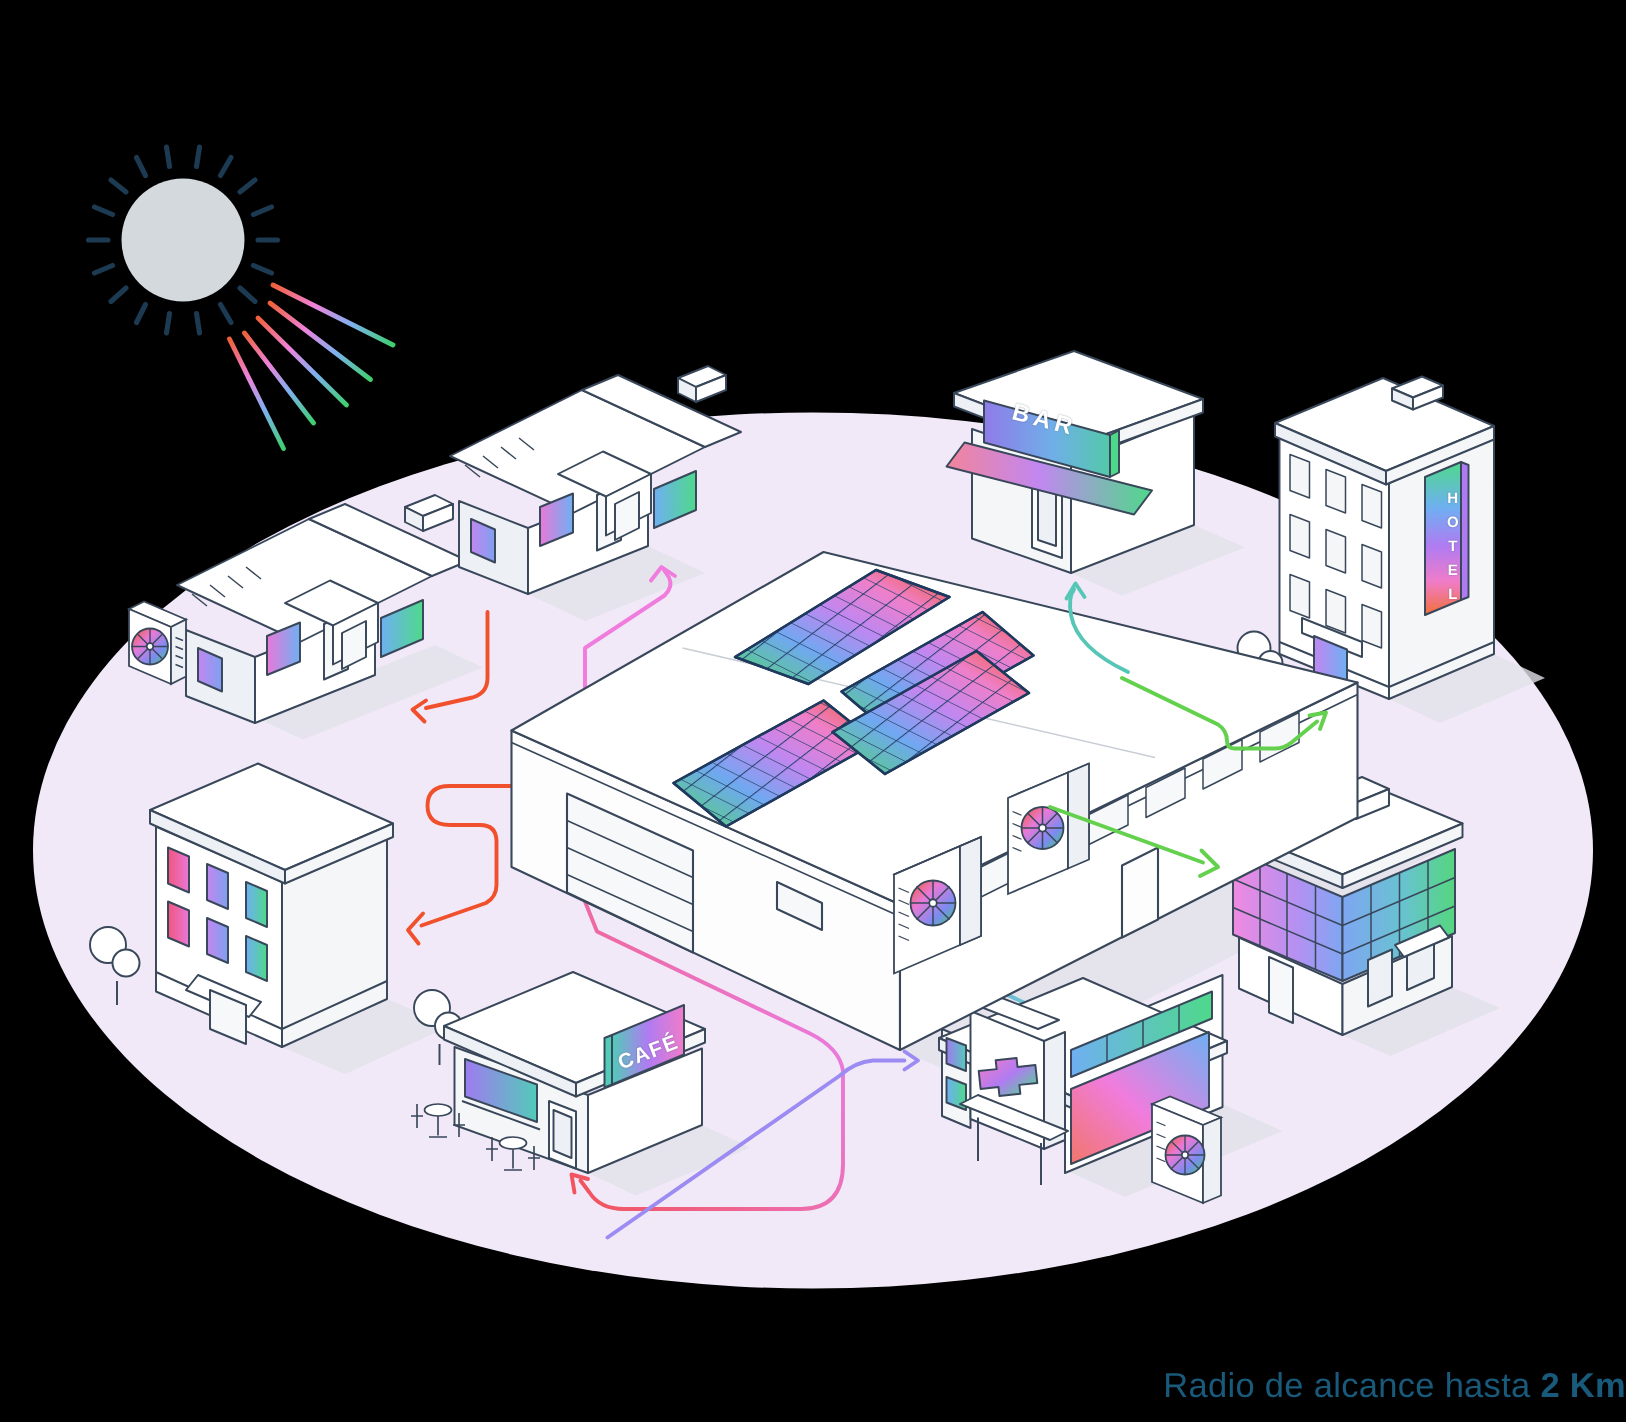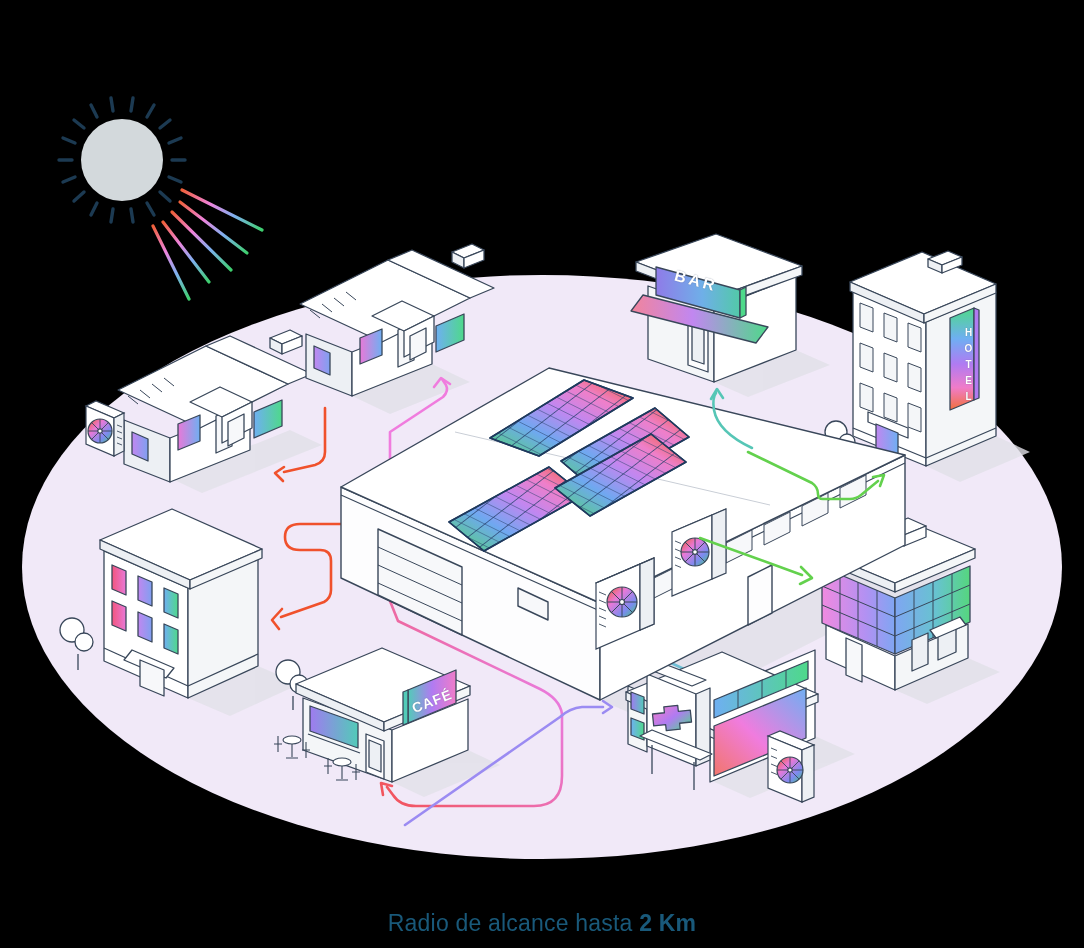--- a/index.html
+++ b/index.html
@@ -9,21 +9,21 @@
   .overlay{position:absolute;left:0;top:0;width:1084px;height:948px;pointer-events:none;}
   .sign{position:absolute;color:#fff;font-weight:bold;text-align:center;
         text-shadow:0 0 1px rgba(40,60,90,.55);}
   .sign-bar{left:652px;top:266px;width:88px;height:30px;line-height:30px;
             font-size:16px;letter-spacing:3px;transform:rotate(15deg);}
   .sign-cafe{left:404px;top:684px;width:56px;height:34px;line-height:34px;
              font-size:14px;letter-spacing:1px;transform:rotate(-21deg);}
   .sign-hotel{left:955px;top:325px;width:26px;height:84px;
               writing-mode:vertical-rl;text-orientation:upright;
               font-size:10px;letter-spacing:5px;line-height:26px;}
-  .caption{position:absolute;left:0;top:910px;width:1084px;text-align:center;
+  .caption{position:absolute;left:0;top:910px;width:1084px;text-align:right;
            font-size:23px;color:#19597A;letter-spacing:.2px;font-weight:500;}
   .caption b{font-weight:800;}
 </style>
 </head>
 <body>
 
 <div class="stage">
 <svg width="1084" height="948" viewBox="0 0 1084 948">
   <defs>
     <linearGradient id="panelGrad" x1="0" y1="1" x2="1" y2="0">

